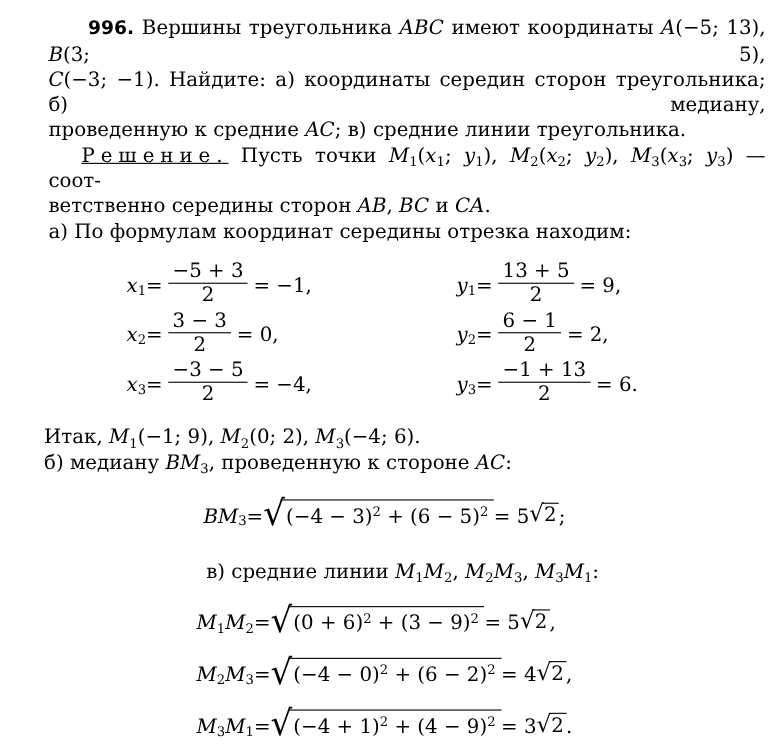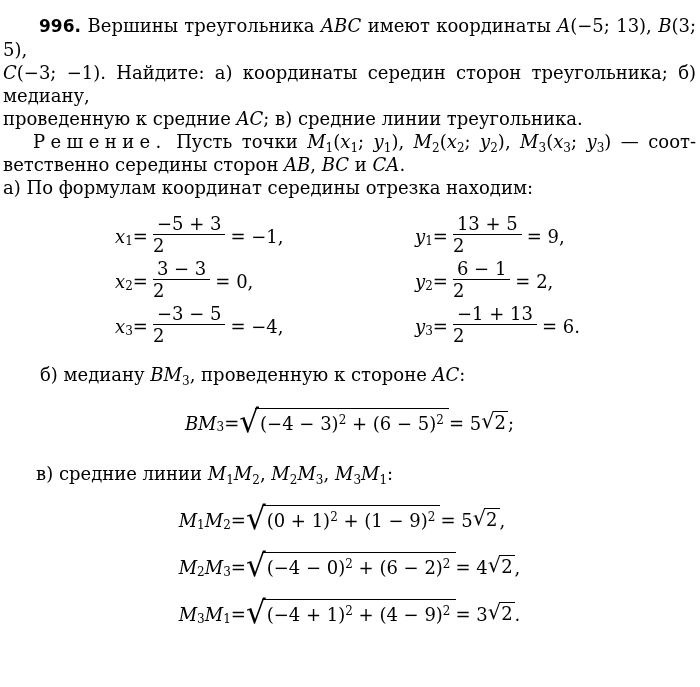--- a/index.html
+++ b/index.html
@@ -4,49 +4,49 @@
 <style>
   html,body{margin:0;padding:0;background:#ffffff;}
   .page{
     width:700px;height:687px;box-sizing:border-box;
     background:#ffffff;color:#000;
     padding:14px 4px 0 3px;
     font-family:"DejaVu Serif","Liberation Serif",serif;
     font-size:18px;
     overflow:hidden;
   }
-  .line{display:block;line-height:23px;white-space:normal;}
+  .line{display:block;line-height:23px;white-space:normal;margin-left:41px;}
   .line.j{text-align:justify;text-align-last:justify;}
   .it{font-style:italic;}
   .bd{font-weight:bold;font-family:"DejaVu Sans","Liberation Sans",sans-serif;font-size:17px;}
-  .spaced{letter-spacing:0.30em;}
+  .spaced{letter-spacing:0.30em;text-decoration:underline;}
   sub{font-size:12px;line-height:0;position:relative;top:4px;vertical-align:baseline;font-style:normal;}
   sup{font-size:12px;line-height:0;position:relative;top:-6px;vertical-align:baseline;font-style:normal;}
   
-  .frac{display:inline-block;vertical-align:middle;margin:0 5px;position:relative;top:-2px;}
+  .frac{display:inline-block;vertical-align:middle;text-align:center;margin:0 5px;position:relative;top:-2px;}
   .frac .fn{display:block;line-height:21px;padding:0 4px;border-bottom:1.7px solid #000;}
   .frac .fd{display:block;line-height:21px;}
   
   .sqrt{display:inline-flex;align-items:flex-start;vertical-align:middle;position:relative;top:-2px;white-space:nowrap;}
   .sqrt .rad{font-family:"DejaVu Sans","Liberation Sans",sans-serif;font-size:21px;line-height:21px;margin-right:-2px;}
   .sqrt .rc{border-top:1.7px solid #000;padding:1px 2px 0 2px;line-height:19px;}
   .sqrt.big .rad{font-size:31px;line-height:27px;transform:scaleY(1.02);transform-origin:top;margin-right:-4px;}
   .sqrt.big .rc{padding:3px 5px 0 5px;line-height:23px;text-align:right;}
   
   .eq-grid{display:grid;grid-template-columns:300px auto;margin-left:112px;margin-top:15px;margin-bottom:4px;}
   .eq-grid .cell{height:45px;display:flex;align-items:center;white-space:nowrap;}
   
   .eq-center{text-align:center;margin-top:16px;height:42px;display:flex;align-items:center;justify-content:center;white-space:nowrap;}
   
   .eq-block{display:flex;flex-direction:column;align-items:center;margin-top:12px;}
   .eq-block .inner{display:inline-block;text-align:left;}
   .eq-block .eqrow{height:47px;display:flex;align-items:center;white-space:nowrap;}
   .para{margin:0;}
   .mt14{margin-top:14px;}
-  .mt18{margin-top:18px;}
+  .mt18{margin-top:18px;text-align:center;}
 </style>
 </head>
 <body>
 
 <div class="page">
   <div class="para">
       <div class="line j" style="text-indent: 36px;"><span class="bd">996. </span><span>Вершины треугольника </span><span class="it">ABC</span><span> имеют координаты </span><span class="it">A</span><span>(−5; 13), </span><span class="it">B</span><span>(3; 5),</span></div>
       <div class="line j"><span class="it">C</span><span>(−3; −1). Найдите: а) координаты середин сторон треугольника; б) медиану,</span></div>
       <div class="line"><span>проведенную к средние </span><span class="it">AC</span><span>; в) средние линии треугольника.</span></div>
     </div>
@@ -113,20 +113,21 @@
         <sub>3</sub>
         <span> = </span>
         <span class="frac">
           <span class="fn"><span>−1 + 13</span></span>
           <span class="fd"><span>2</span></span>
         </span>
         <span> = 6.</span>
       </div>
     </div>
   <div class="para mt14">
+      <div class="line" style="margin-left: 37px;"><span>Итак, </span><span class="it">M</span><sub>1</sub><span>(−1; 9), </span><span class="it">M</span><sub>2</sub><span>(0; 2), </span><span class="it">M</span><sub>3</sub><span>(−4; 6).</span></div>
       <div class="line" style="margin-left: 37px;"><span>б) медиану </span><span class="it">BM</span><sub>3</sub><span>, проведенную к стороне </span><span class="it">AC</span><span>:</span></div>
     </div>
   <div class="eq-center">
       <span class="it">BM</span>
       <sub>3</sub>
       <span> = </span>
       <span class="sqrt big">
         <span class="rad">√</span>
         <span class="rc"><span>(−4 − 3)</span><sup>2</sup><span> + (6 − 5)</span><sup>2</sup></span>
       </span>
@@ -143,21 +144,21 @@
   <div class="eq-block">
     <div class="inner">
         <div class="eqrow">
           <span class="it">M</span>
           <sub>1</sub>
           <span class="it">M</span>
           <sub>2</sub>
           <span> = </span>
           <span class="sqrt big">
             <span class="rad">√</span>
-            <span class="rc"><span>(0 + 1)</span><sup>2</sup><span> + (1 − 9)</span><sup>2</sup></span>
+            <span class="rc"><span>(0 + 6)</span><sup>2</sup><span> + (3 − 9)</span><sup>2</sup></span>
           </span>
           <span> = 5</span>
           <span class="sqrt">
             <span class="rad">√</span>
             <span class="rc"><span>2</span></span>
           </span>
           <span>,</span>
         </div>
         <div class="eqrow">
           <span class="it">M</span>

